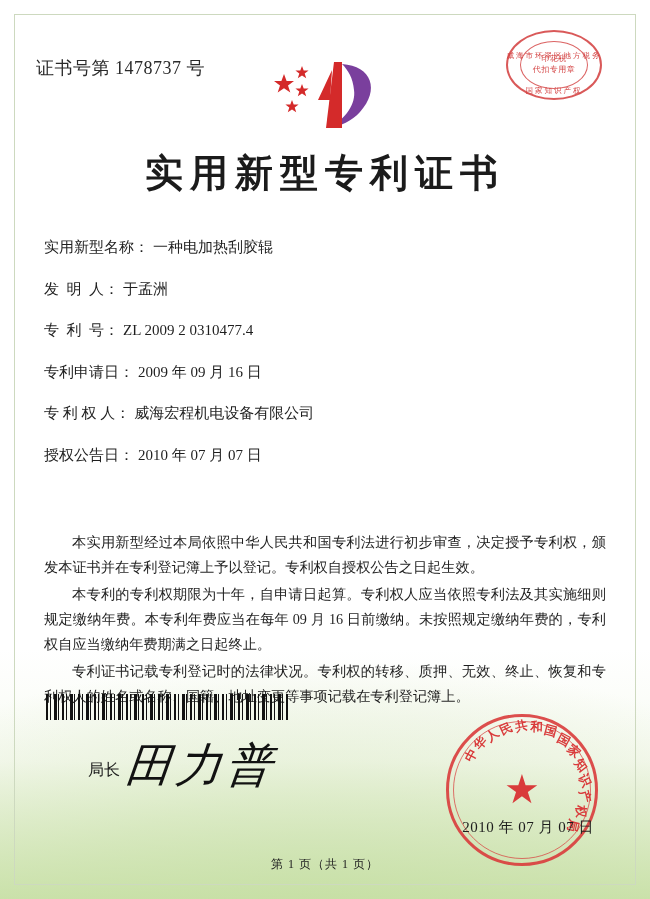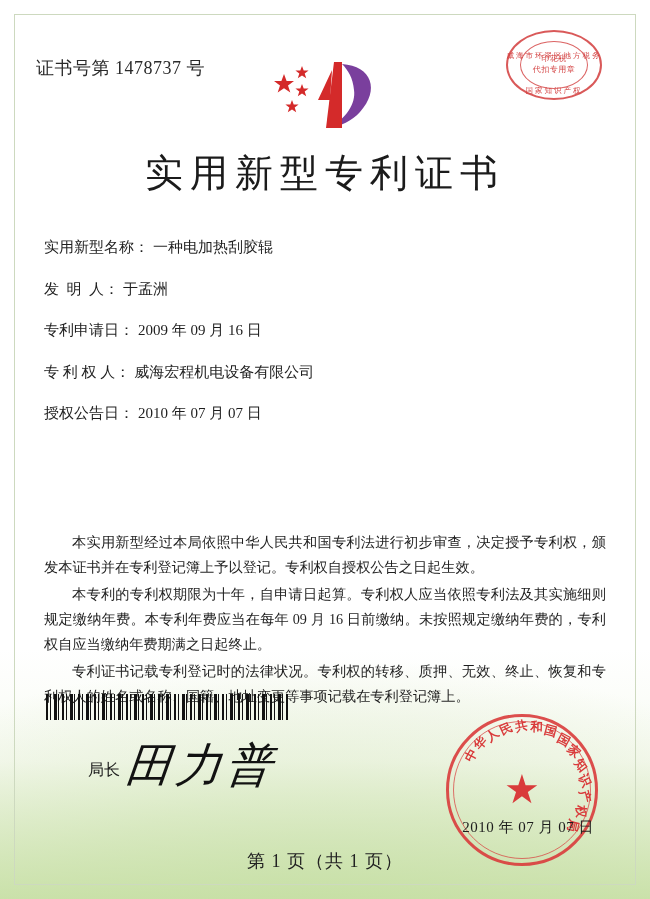--- a/index.html
+++ b/index.html
@@ -109,21 +109,21 @@
     letter-spacing: 2px;
   }
 
   
   .main-title {
     position: absolute;
     left: 0; right: 0;
     top: 148px;
     text-align: center;
     font-size: 38px;
-    font-weight: normal;
+    font-weight: bold;
     letter-spacing: 7px;
     color: #1b1b1b;
     font-family: "Liberation Serif", "DejaVu Serif", serif;
   }
 
   
   .fields {
     position: absolute;
     left: 44px;
     top: 238px;
@@ -248,21 +248,21 @@
     color: #1d1d1d;
     letter-spacing: 0.5px;
   }
 
   
   .footer {
     position: absolute;
     left: 0; right: 0;
     bottom: 26px;
     text-align: center;
-    font-size: 18px;
+    font-size: 12px;
     color: #222;
     letter-spacing: 1px;
   }
 </style>
 </head>
 <body>
 
 <div class="page">
   <div class="border-frame"></div>
 
@@ -295,20 +295,24 @@
   <div class="main-title">实用新型专利证书</div>
 
   <div class="fields">
     <div class="field-row">
       <span class="field-label">实用新型名称：</span>
       <span class="field-value">一种电加热刮胶辊</span>
     </div>
     <div class="field-row">
       <span class="field-label">发  明  人：</span>
       <span class="field-value">于孟洲</span>
+    </div>
+    <div class="field-row">
+      <span class="field-label">专  利  号：</span>
+      <span class="field-value">ZL 2009 2 0310477.4</span>
     </div>
     <div class="field-row">
       <span class="field-label">专利申请日：</span>
       <span class="field-value">2009 年 09 月 16 日</span>
     </div>
     <div class="field-row">
       <span class="field-label">专 利 权 人：</span>
       <span class="field-value">威海宏程机电设备有限公司</span>
     </div>
     <div class="field-row">

